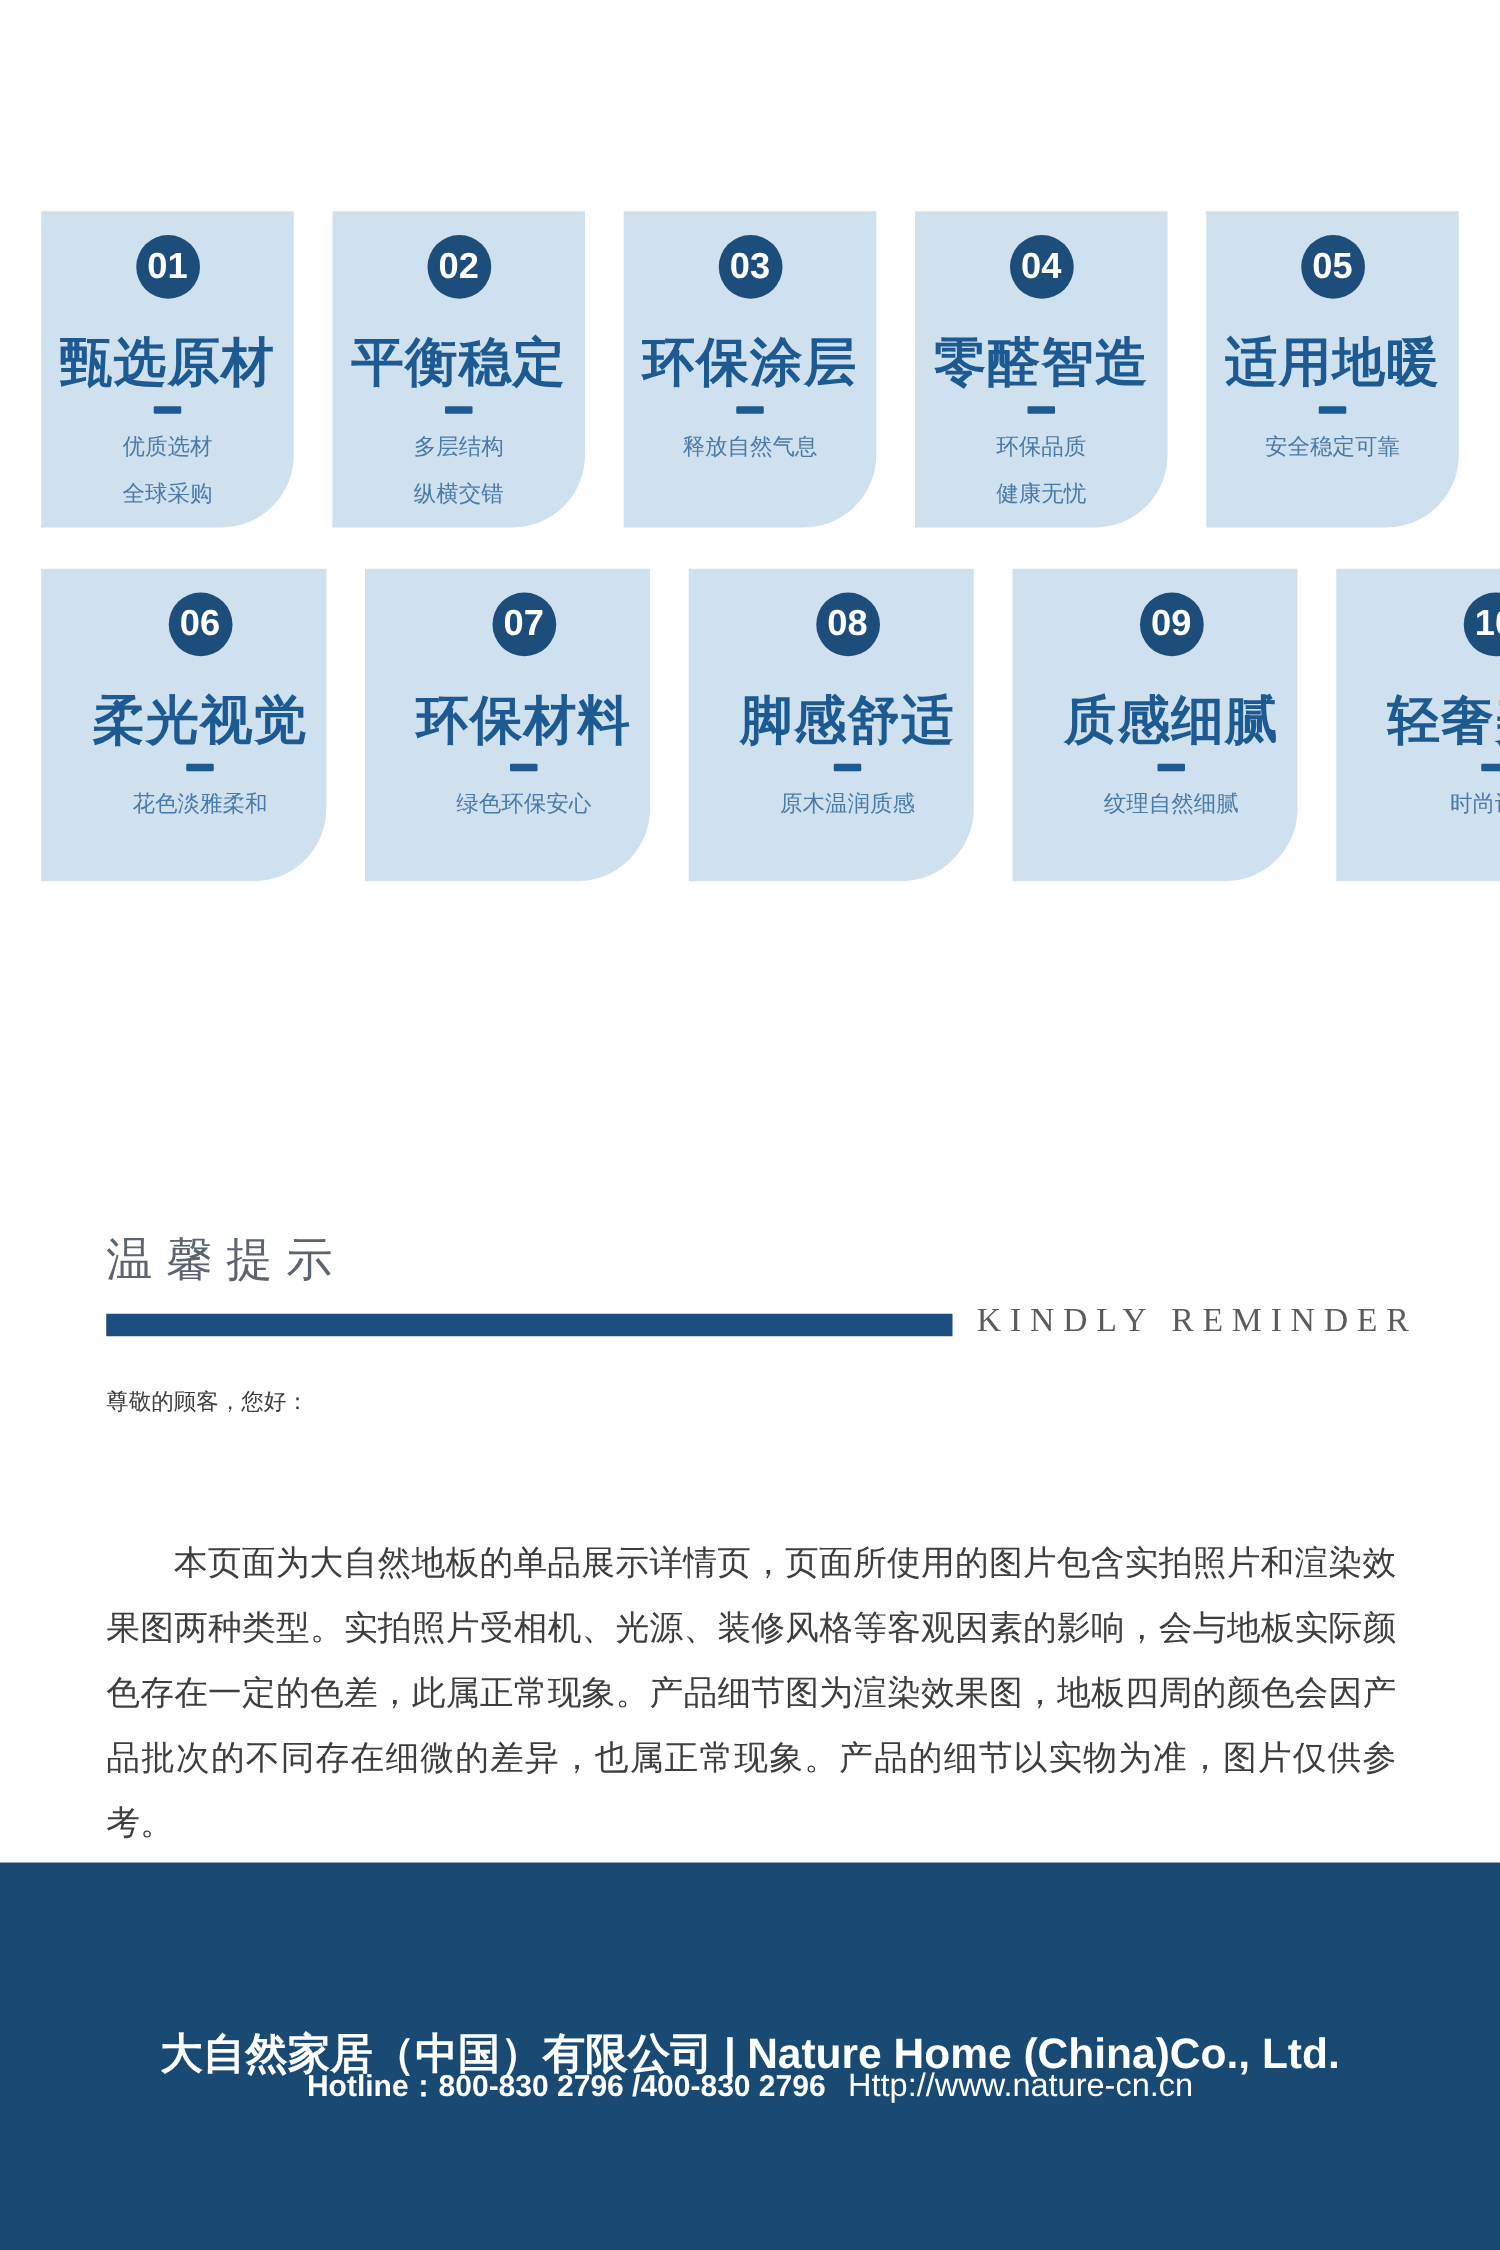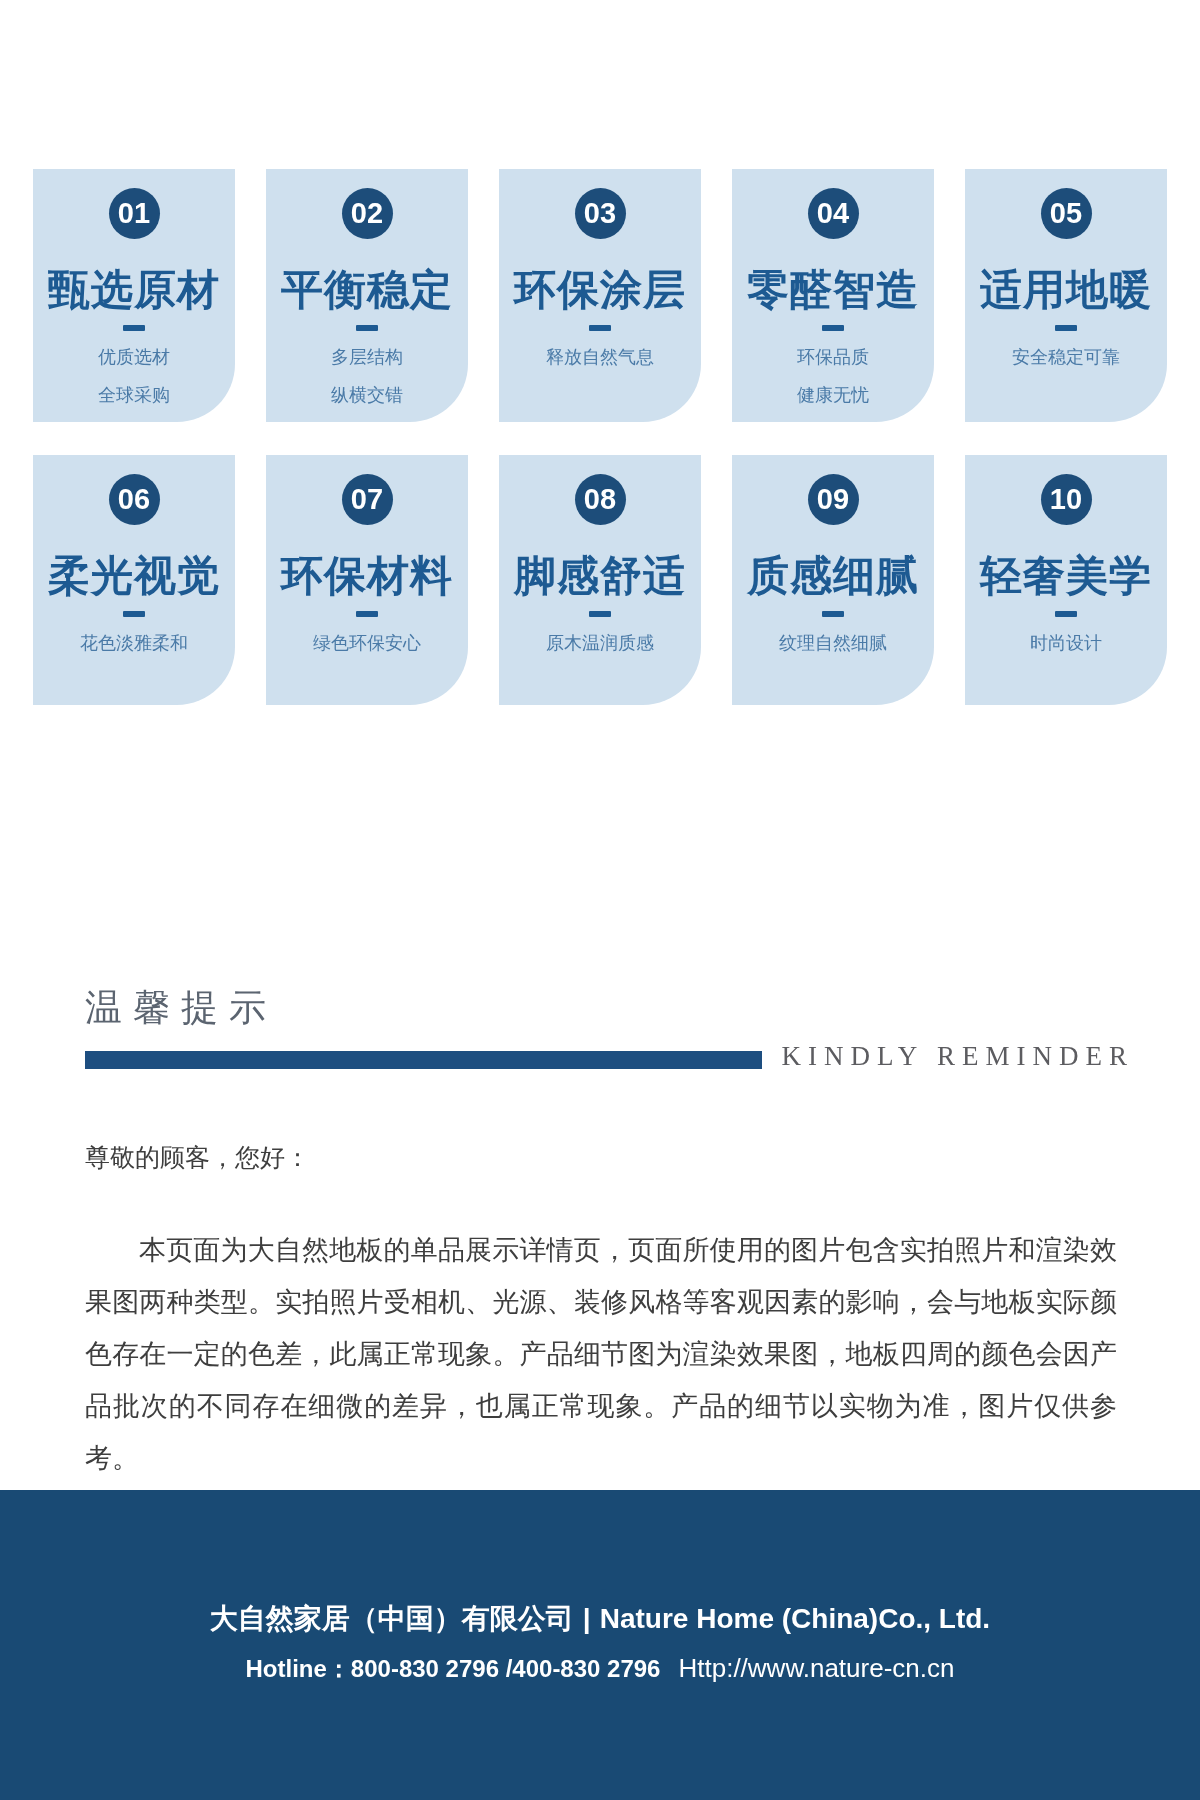--- a/index.html
+++ b/index.html
@@ -18,21 +18,21 @@
     overflow:hidden;font-family:"Liberation Sans","DejaVu Sans",sans-serif;
   }
   
   .cards-row{position:absolute;left:33px;display:flex;gap:31px;justify-content:center;}
   .row-1{top:169px;}
   .row-2{top:455px;}
   .card{
     width:202px;height:253px;background:var(--card-bg,#cfe0ee);
     border-radius:0 0 58px 0;text-align:center;
   }
-  .row-2 .card{height:250px;}
+  .row-2 .card{height:250px;padding-left:26px;}
   .badge{
     width:51px;height:51px;border-radius:50%;background:var(--badge,#1d4d7a);
     margin:19px auto 0;display:flex;align-items:center;justify-content:center;
   }
   .badge span{color:#ffffff;font-size:29px;font-weight:bold;letter-spacing:0;}
   .card-title{
     margin-top:29px;font-size:42px;line-height:43px;font-weight:bold;
     color:var(--title-blue,#1d5a92);letter-spacing:1px;
   }
   .dash{
@@ -48,36 +48,36 @@
   }
   .reminder-bar{
     position:absolute;left:85px;top:1051px;width:677px;height:18px;
     background:var(--bar-navy,#1d4e80);
   }
   .reminder-en{
     position:absolute;right:66px;top:1041px;font-family:"Liberation Serif","DejaVu Serif",serif;
     font-size:27px;letter-spacing:7px;color:#5c5c60;white-space:nowrap;
   }
   .salutation{
-    position:absolute;left:85px;top:1140px;margin:0;font-size:25px;line-height:34px;
+    position:absolute;left:85px;top:1104px;margin:0;font-size:18px;line-height:34px;
     color:var(--body-gray,#3e3e3e);
   }
   .body-text{
     position:absolute;left:85px;top:1224px;width:1032px;margin:0;
     font-size:27px;line-height:52px;color:var(--body-gray,#3e3e3e);
     text-indent:2em;text-align:justify;
   }
   
   .footer{
     position:absolute;left:0;top:1490px;width:1200px;height:310px;
     background:var(--footer-bg,#194a74);color:#ffffff;
   }
   .footer-company{
-    position:absolute;top:112px;width:100%;text-align:center;
-    font-size:28px;line-height:34px;white-space:nowrap;
+    position:absolute;top:136px;width:100%;text-align:center;
+    font-size:34px;line-height:34px;white-space:nowrap;
   }
   .company-cn{font-weight:bold;}
   .company-sep{font-weight:bold;margin:0 9px;}
   .company-en{font-weight:bold;}
   .footer-hotline{
     position:absolute;top:163px;width:100%;text-align:center;
     font-size:24px;line-height:30px;white-space:nowrap;
   }
   .hotline-label,.hotline-numbers{font-weight:bold;}
   .website{font-size:26px;font-weight:normal;margin-left:18px;}

